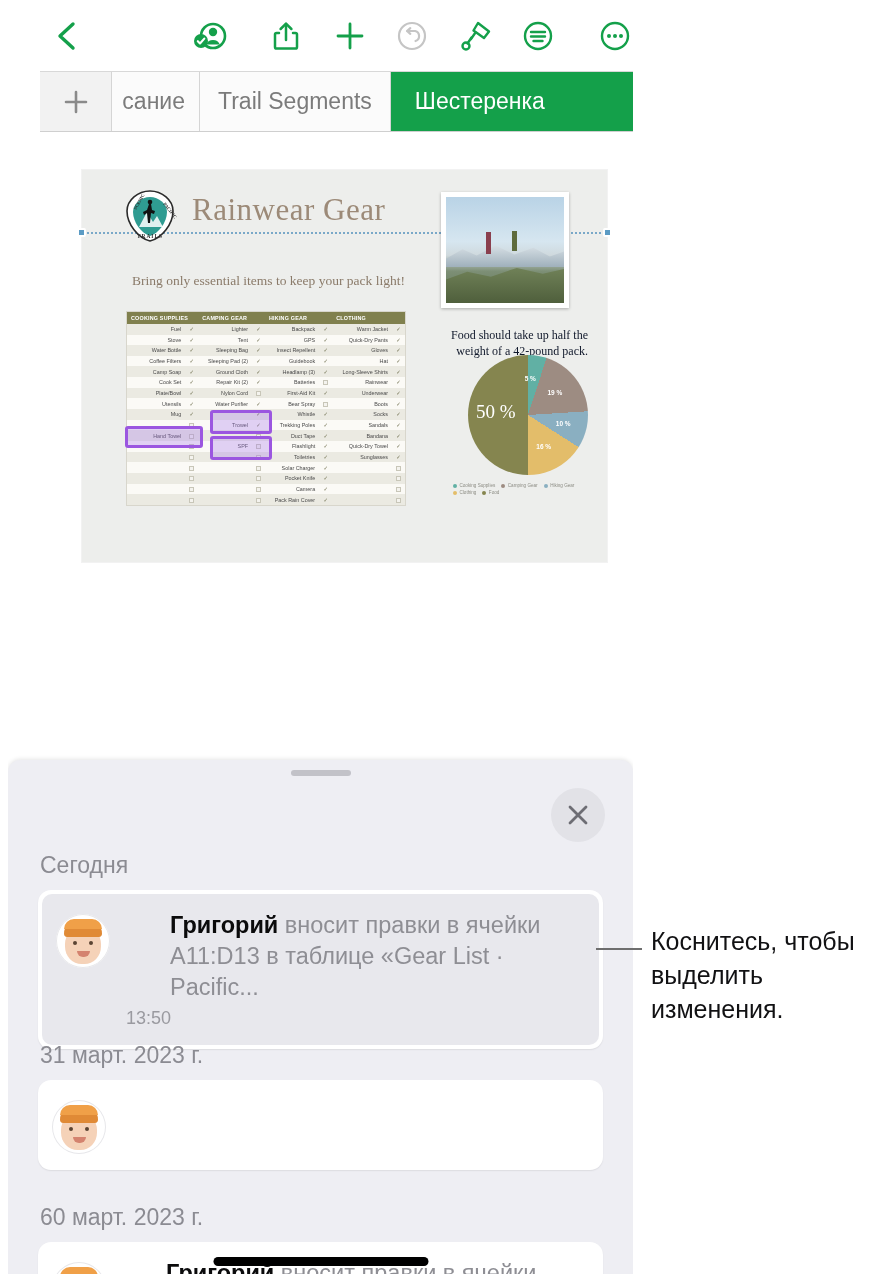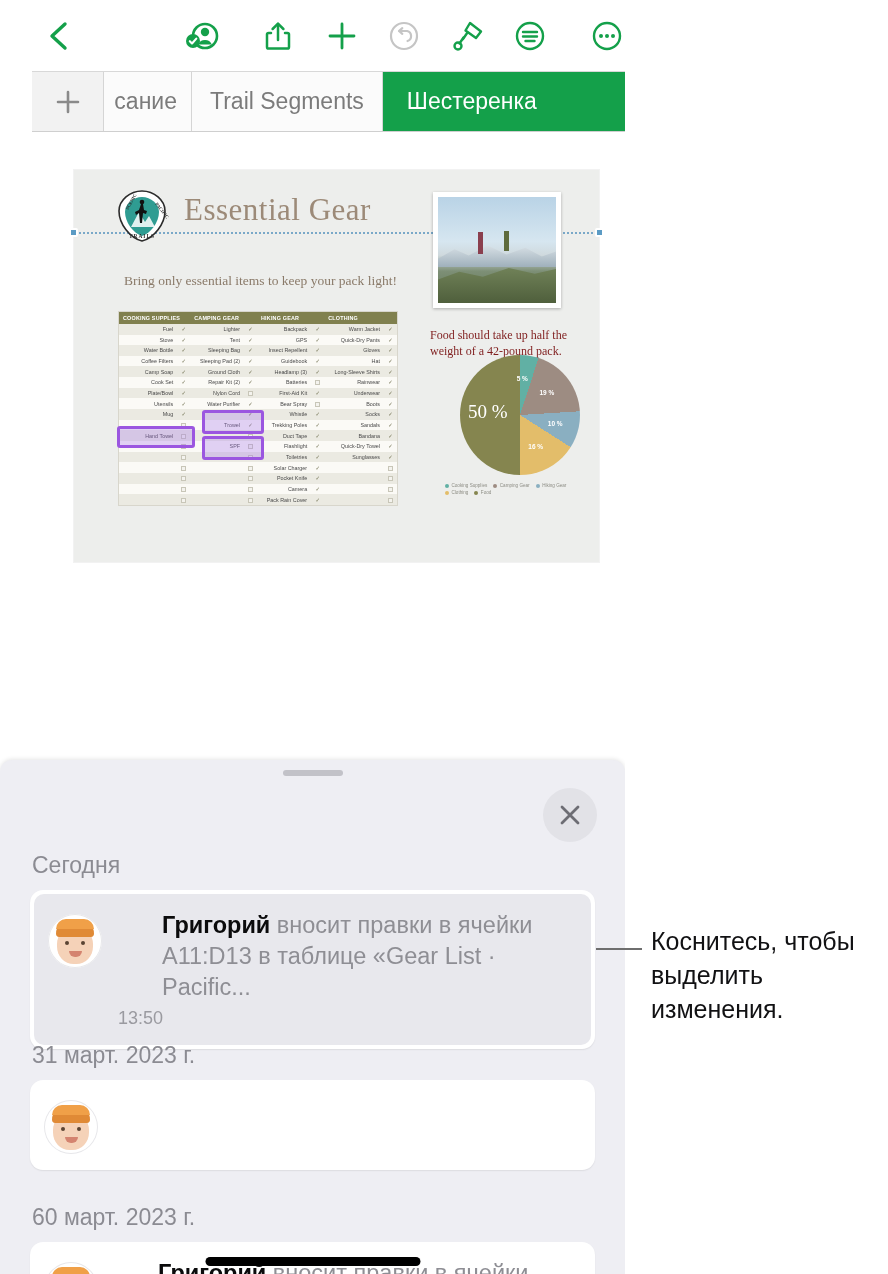--- a/index.html
+++ b/index.html
@@ -6,21 +6,21 @@
   html, body {
     width: 888px; height: 1274px;
     font-family: "Liberation Sans", sans-serif;
     background: #ffffff;
     overflow: hidden;
   }
   #root { position: relative; width: 888px; height: 1274px; background:#ffffff; }
 
   
   .phone {
-    position: absolute; left: 0; top: 0;
+    position: absolute; left: 8px; top: 0;
     width: 625px; height: 1274px;
     background: #ffffff;
     overflow: hidden;
     padding-left: 32px;
   }
 
   
   .toolbar {
     position: relative;
     height: 72px;
@@ -118,21 +118,21 @@
     background: linear-gradient(#e8eef2, #9fb0bb); clip-path: polygon(0 70%, 14% 36%, 26% 58%, 42% 22%, 58% 55%, 74% 30%, 88% 62%, 100% 44%, 100% 100%, 0 100%); }
   .photo .ridge { position:absolute; left:0; bottom:0; width:100%; height:46%;
     background: linear-gradient(#7d8f63, #4f5f3c); clip-path: polygon(0 52%, 18% 36%, 38% 46%, 60% 28%, 82% 40%, 100% 30%, 100% 100%, 0 100%); }
   .hiker { position:absolute; width:5px; background:#8a3f4e; }
   .hiker.a { left:34%; bottom:46%; height:22px; }
   .hiker.b { left:56%; bottom:49%; height:20px; background:#5e6b3d; }
 
   .caption {
     position: absolute; left: 356px; top: 157px; width: 150px;
     font-family: "Liberation Serif", serif;
-    font-size: 12px; line-height: 1.35; color: #7f1d1d;
+    font-size: 12px; line-height: 1.35; color: #0f172a; text-align: right;
   }
 
   
   .gtable {
     position: absolute; left: 45px; top: 142px;
     width: 278px;
     border-collapse: collapse;
     font-size: 5.4px; color: #4a4a4a;
     background: #fbfaf6;
     box-shadow: 0 0 0 1px #d8d6cc;
@@ -338,21 +338,21 @@
             <path d="M28 9 C37 9 45 16 45 24 C45 34 37 45 28 48 C19 45 11 34 11 24 C11 16 19 9 28 9 Z" fill="#2f9c92"></path>
             <path d="M17 39 L25 24 L31 34 L35 28 L41 39 Z" fill="#ffffff" opacity=".85"></path>
             <path d="M27 16 l2 0 l1 6 l3 1 l-1 3 l-3 -1 l-1 10 l-2 0 l-1 -10 l-3 2 l-1 -3 l4 -2 z" fill="#111"></path>
             <circle cx="28" cy="14" r="2.3" fill="#111"></circle>
             <text x="28" y="50" font-size="5.4" font-family="Liberation Serif, serif" font-weight="bold" fill="#2b2b2b" text-anchor="middle" letter-spacing="1">TRAILS</text>
             <text x="14" y="22" font-size="4.6" font-family="Liberation Serif, serif" font-weight="bold" fill="#2b2b2b" transform="rotate(-60 14 22)">SCENIC</text>
             <text x="41" y="16" font-size="4.6" font-family="Liberation Serif, serif" font-weight="bold" fill="#2b2b2b" transform="rotate(52 41 16)">PACIFIC</text>
           </svg>
         </div>
 
-        <div class="doc-title">Essential Gear</div>
+        <div class="doc-title">Rainwear Gear</div>
         <div class="doc-sub">Bring only essential items to keep your pack light!</div>
 
         <div class="photo">
           <div class="sky"></div>
           <div class="mtn"></div>
           <div class="ridge"></div>
           <div class="hiker a"></div>
           <div class="hiker b"></div>
         </div>
         <div class="caption">Food should take up half the weight of a 42-pound pack.</div>

